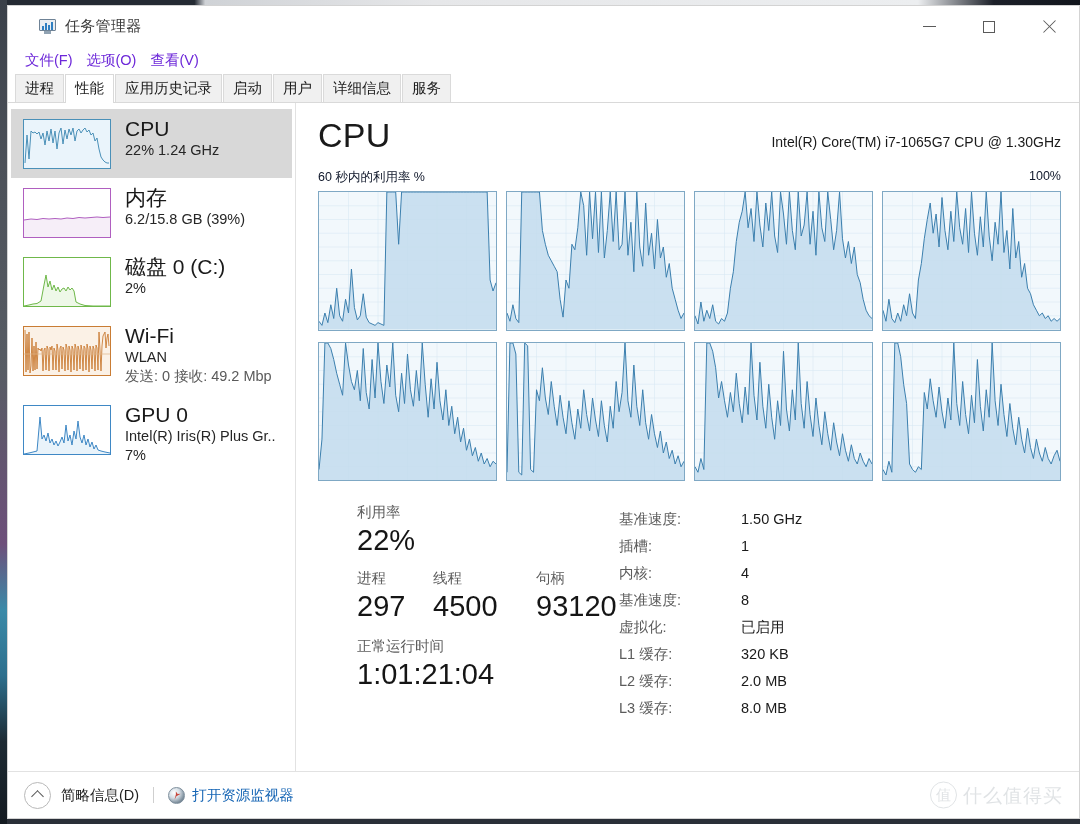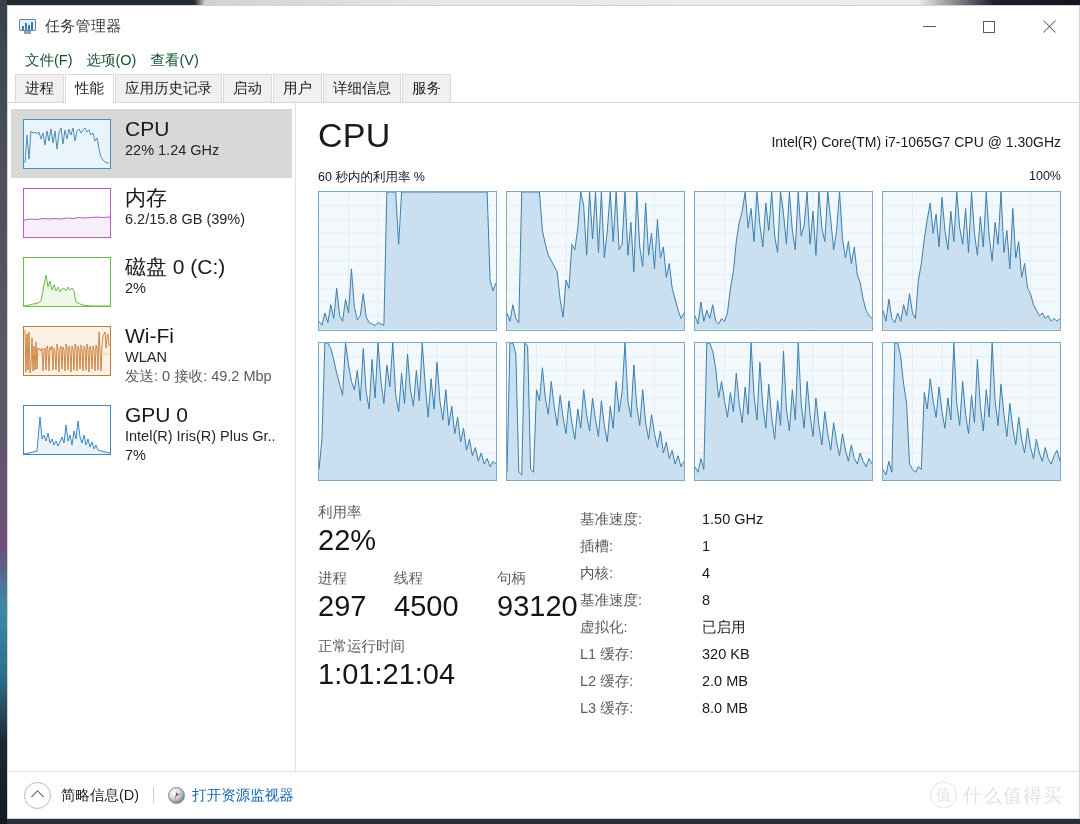--- a/index.html
+++ b/index.html
@@ -34,20 +34,21 @@
     display: flex;
     flex-direction: column;
   }
   
   .titlebar {
     height: 41px;
     display: flex;
     align-items: center;
     flex: none;
     background: #ffffff;
+    padding-left: 20px;
   }
   .title-icon {
     width: 20px; height: 20px;
     margin-left: 10px; margin-right: 7px;
     position: relative;
     flex: none;
   }
   .ti-monitor {
     position: absolute; left: 1px; top: 2px;
     width: 17px; height: 12px;
@@ -91,21 +92,21 @@
   .glyph-close:after  { transform: rotate(-45deg); }
 
   
   .menubar {
     height: 27px;
     display: flex;
     align-items: center;
     padding-left: 10px;
     flex: none;
     font-size: 14.5px;
-    color: #14532d;
+    color: #6d28d9;
   }
   .menu-item { padding: 2px 7px; cursor: default; }
 
   
   .tabstrip {
     height: 29px;
     flex: none;
     display: flex;
     align-items: flex-end;
     padding-left: 7px;
@@ -233,20 +234,21 @@
     overflow: hidden;
   }
   .graph-cell svg { display: block; width: 100%; height: 100%; }
 
   
   .stats {
     display: flex;
     margin-top: 22px;
     flex: 1 1 auto;
     min-height: 0;
+    margin-left: 39px;
   }
   .stats-left { width: 262px; flex: none; }
   .stat-label {
     font-size: 14.5px;
     color: #5c5c5c;
     line-height: 19px;
   }
   .stat-value {
     font-size: 29px;
     color: #151515;

